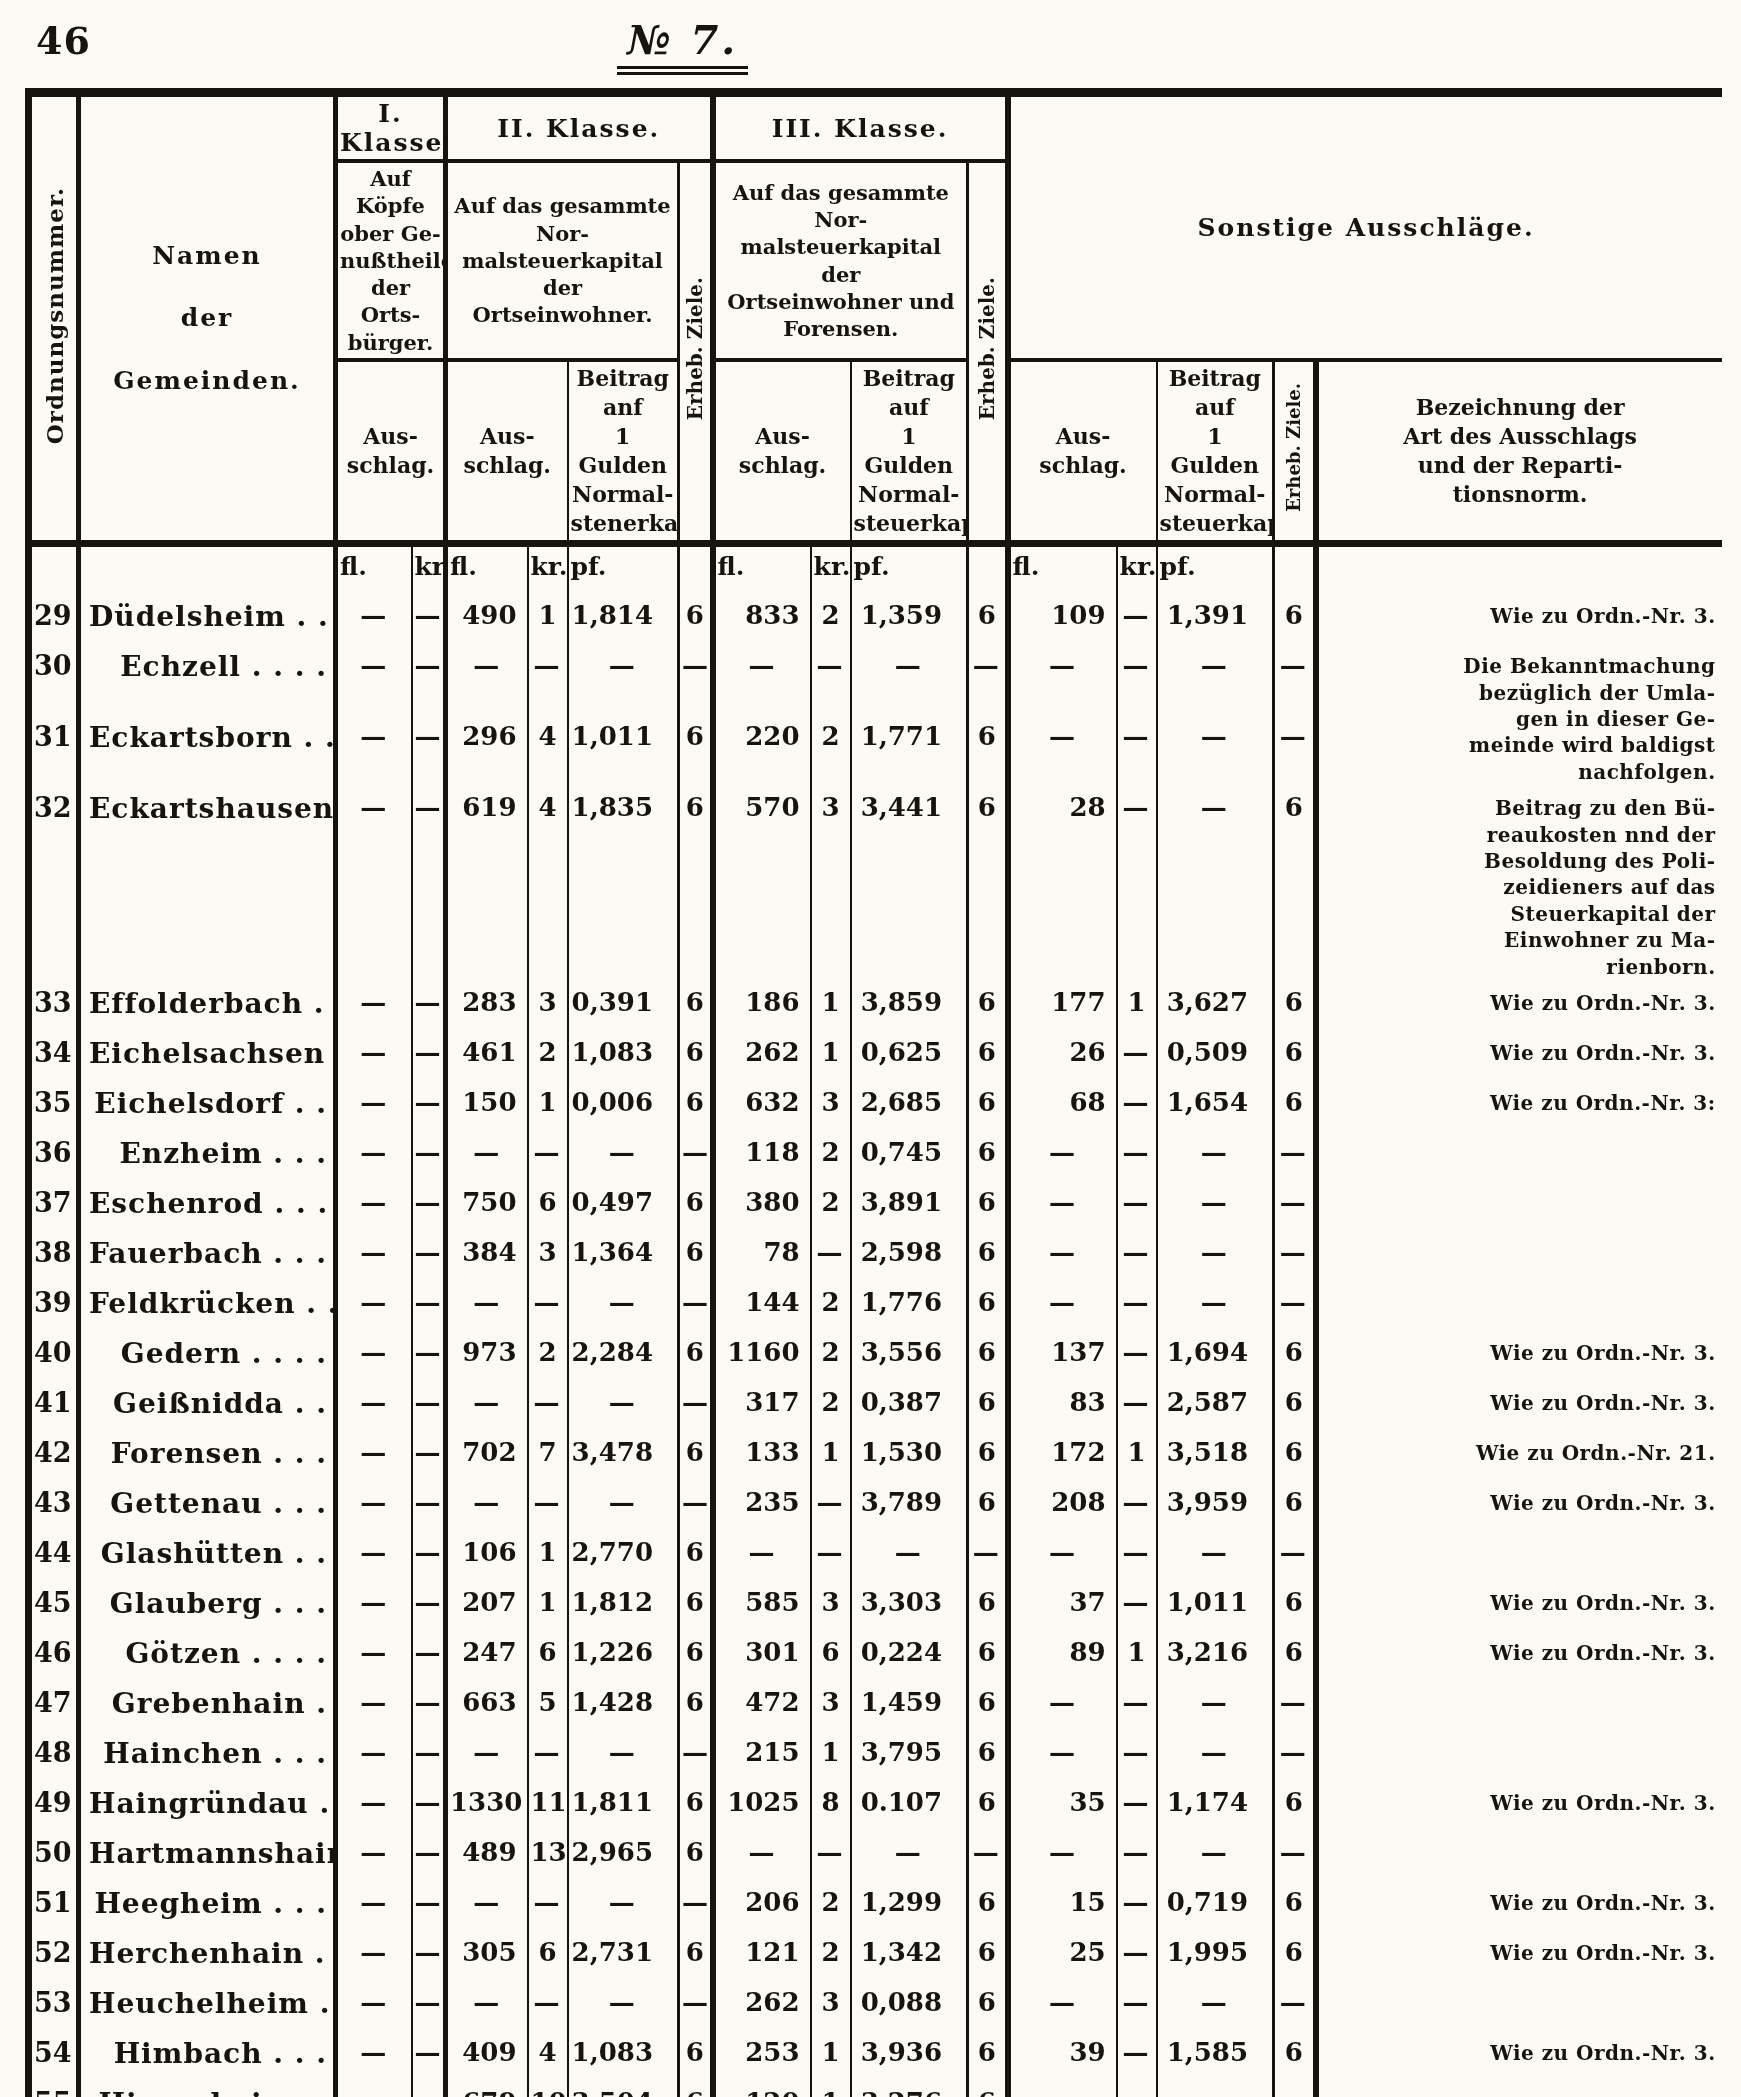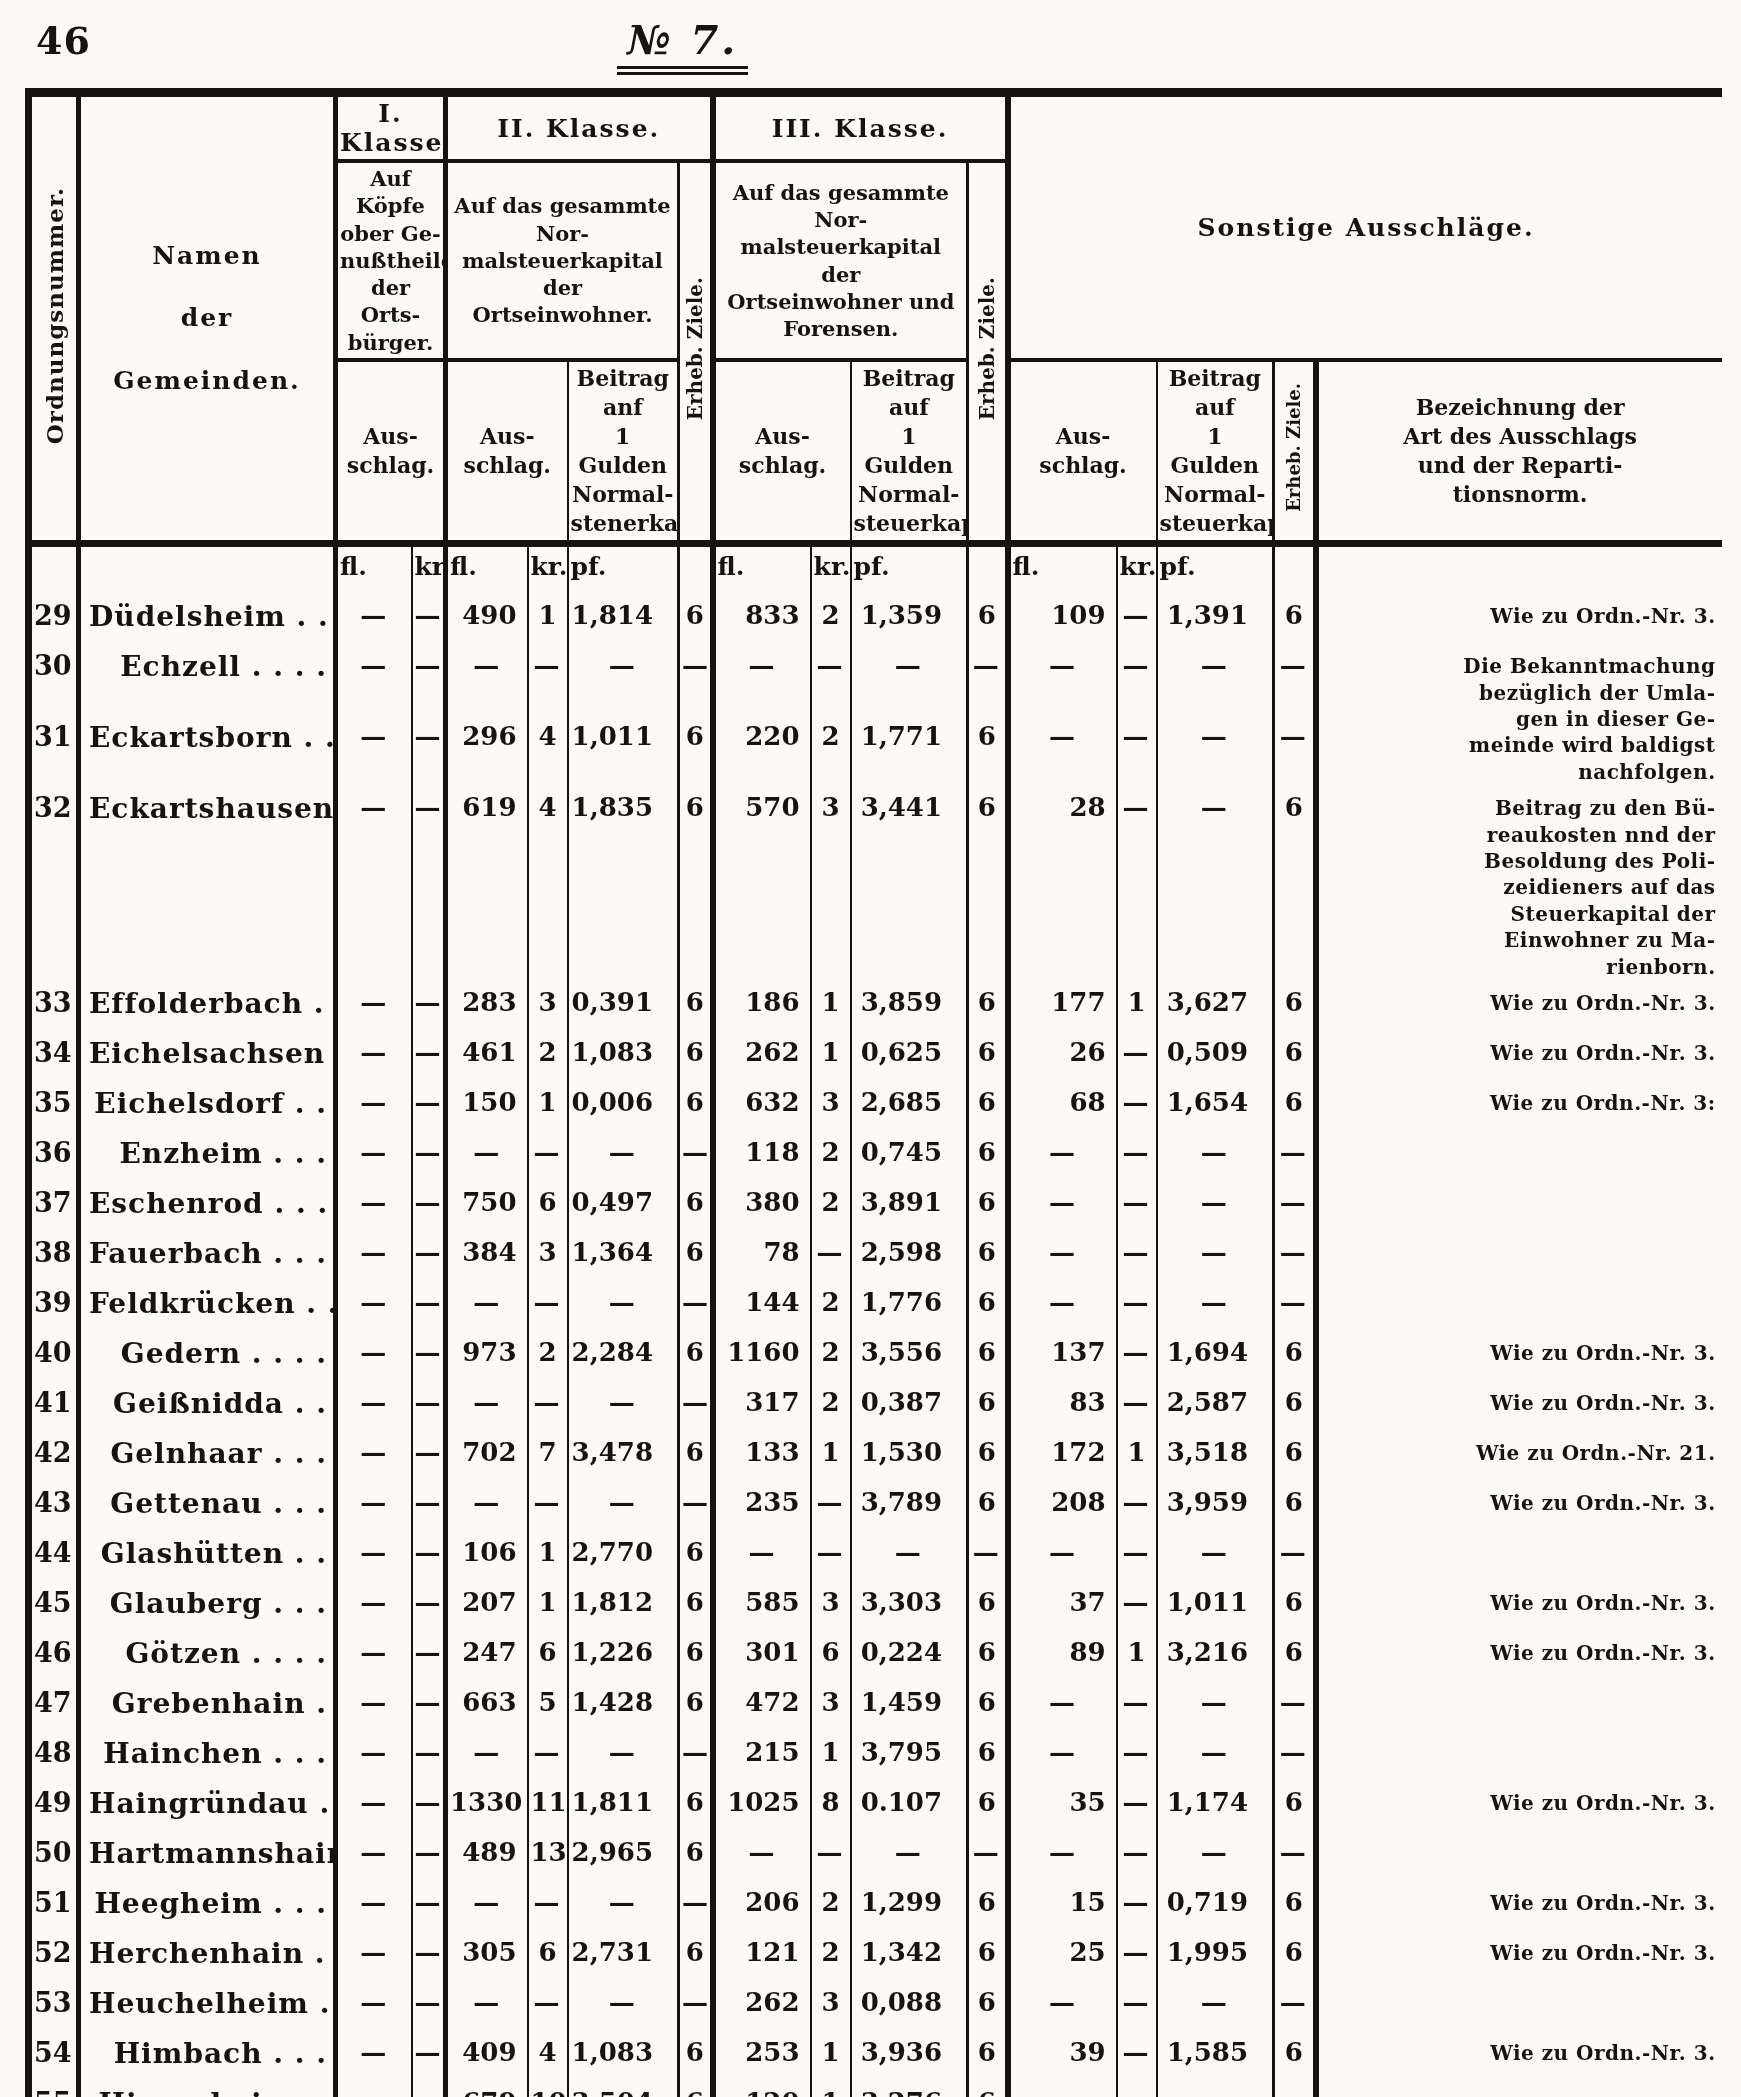--- a/index.html
+++ b/index.html
@@ -450,21 +450,21 @@
         <td class="col-k3pf num pf">0,387</td>
         <td class="col-k3z num-s">6</td>
         <td class="col-sfl num">83</td>
         <td class="col-skr num-s dash">—</td>
         <td class="col-spf num pf">2,587</td>
         <td class="col-sz num-s">6</td>
         <td class="col-note note-cell">Wie zu Ordn.-Nr. 3.</td>
       </tr>
       <tr>
         <td class="col-nr num nr">42</td>
-        <td class="col-name name">Gelnhaar . . .</td>
+        <td class="col-name name">Forensen . . .</td>
         <td class="col-k1fl num dash">—</td>
         <td class="col-k1kr num-s dash">—</td>
         <td class="col-k2fl num">702</td>
         <td class="col-k2kr num-s">7</td>
         <td class="col-k2pf num pf">3,478</td>
         <td class="col-k2z num-s">6</td>
         <td class="col-k3fl num">133</td>
         <td class="col-k3kr num-s">1</td>
         <td class="col-k3pf num pf">1,530</td>
         <td class="col-k3z num-s">6</td>

